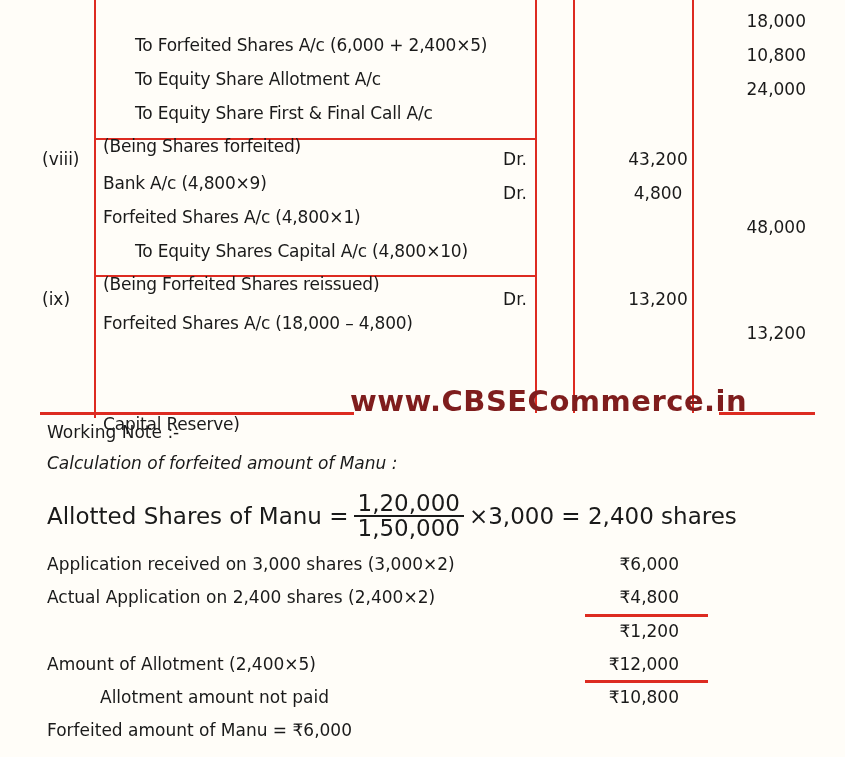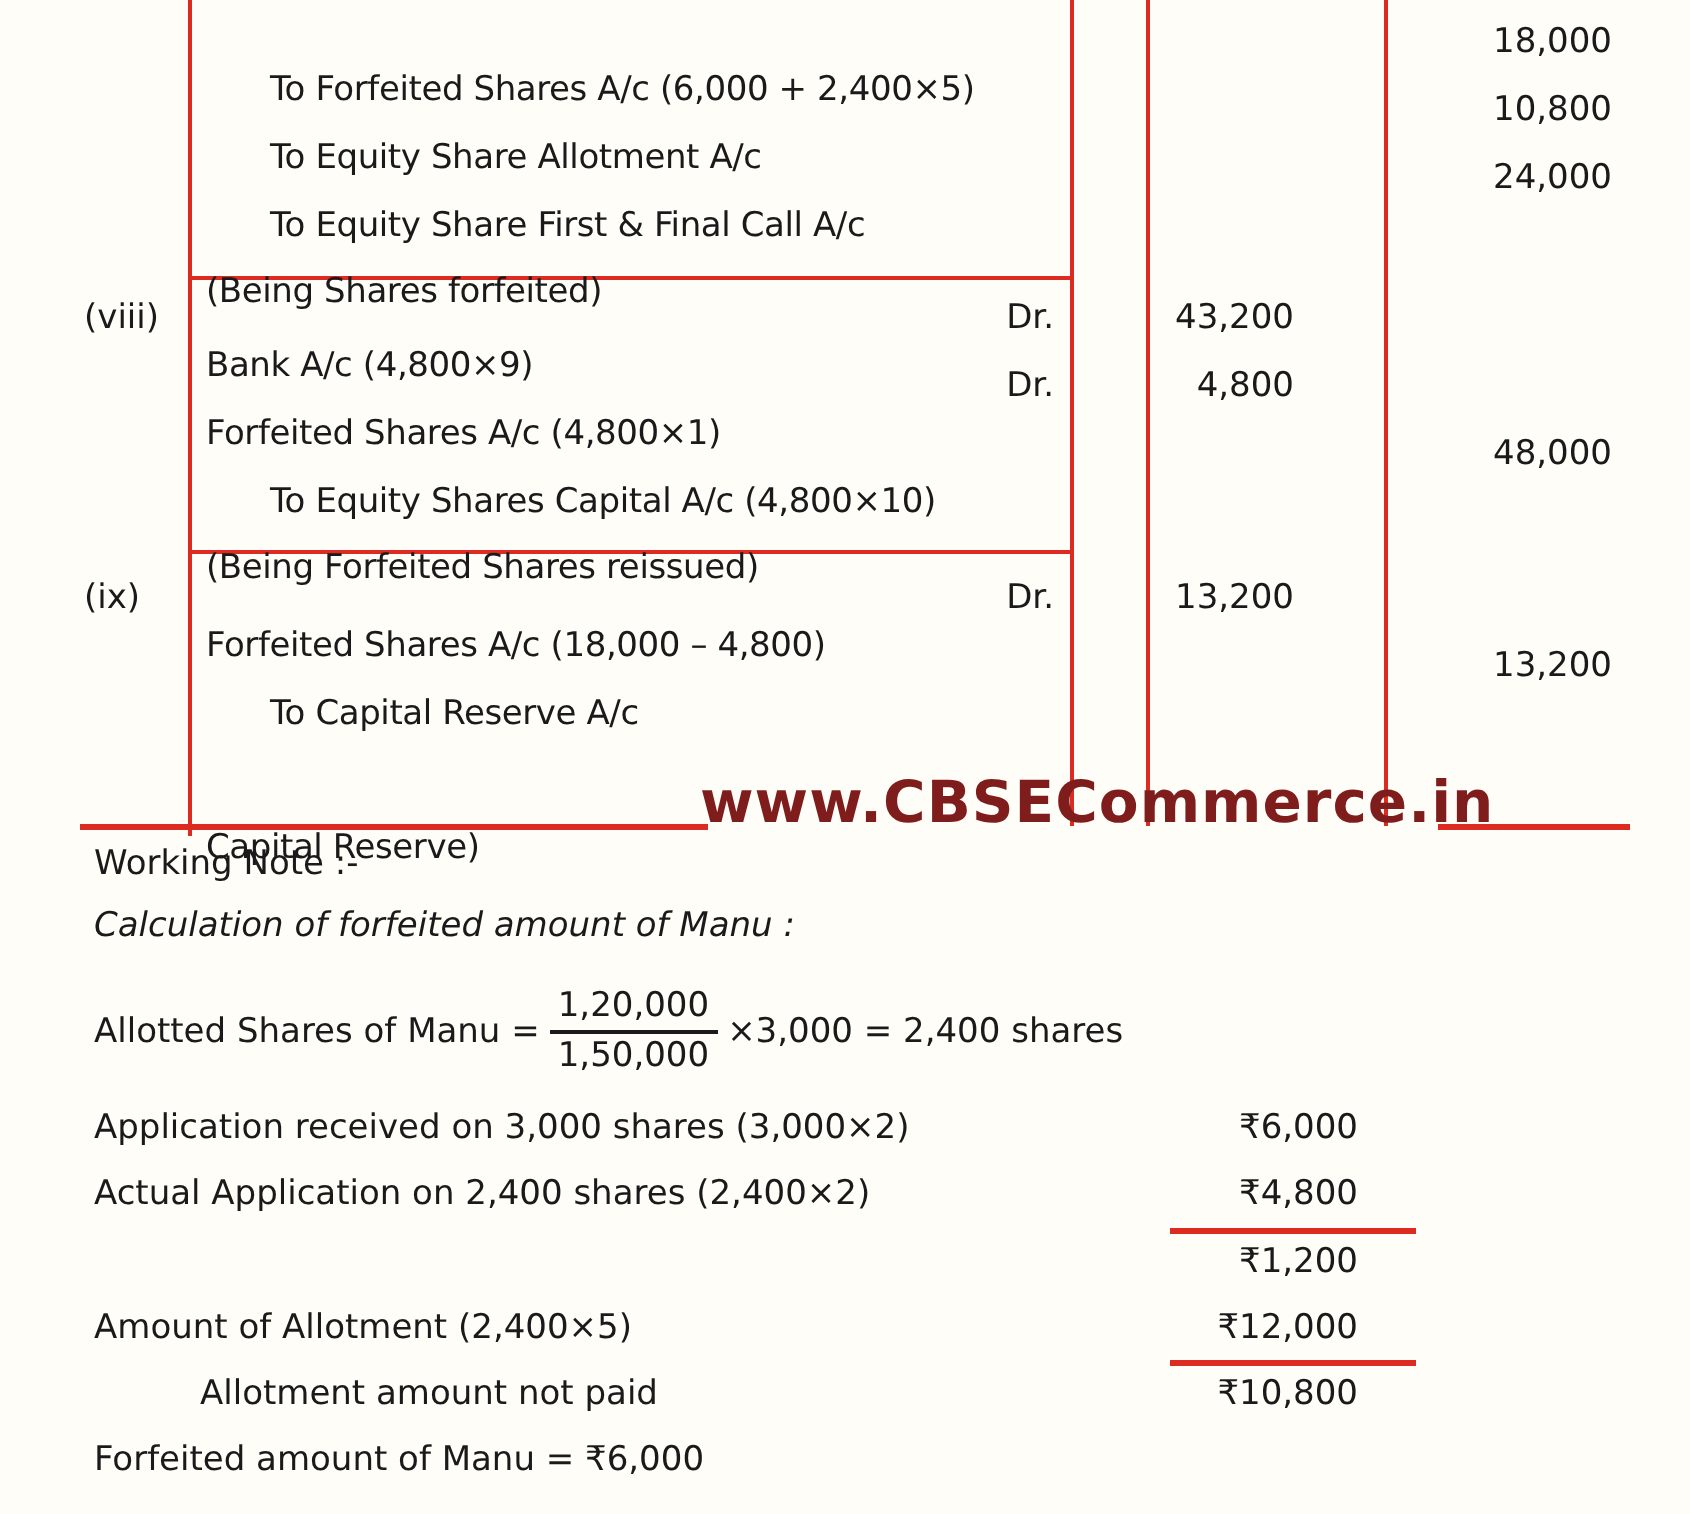--- a/index.html
+++ b/index.html
@@ -14,33 +14,33 @@
   
   .vline{position:absolute;width:2px;background:#dd2b21;}
   .hline{position:absolute;height:2px;background:#dd2b21;}
   .hline.thick{height:3px;}
   
   .jrow{position:absolute;left:0;width:845px;height:24px;font-size:17px;line-height:24px;white-space:nowrap;}
   .jrow .sn{position:absolute;left:42px;}
   .jrow .part{position:absolute;left:103px;letter-spacing:-0.2px;margin-top:24px;}
   .jrow.ind .part{left:135px;}
   .jrow .dr{position:absolute;right:318px;}
-  .jrow .debit{position:absolute;left:541px;width:106px;text-align:right;}
+  .jrow .debit{position:absolute;left:605px;width:106px;text-align:center;}
   .jrow .credit{position:absolute;left:692px;width:114px;text-align:right;}
   
   .watermark{
     position:absolute;left:350px;top:384px;
     font-size:29px;font-weight:600;letter-spacing:0.5px;
     color:#7f1d1d;white-space:nowrap;
   }
   
   .wn-line{position:absolute;height:22px;font-size:17px;line-height:22px;white-space:nowrap;}
   .wn-amt{position:absolute;left:540px;width:139px;text-align:right;height:22px;font-size:17px;line-height:22px;}
   .redrule{position:absolute;left:585px;width:123px;height:3px;background:#dd2b21;}
-  .formula{position:absolute;left:47px;top:489px;height:54px;display:flex;align-items:center;font-size:17px;white-space:nowrap;}
+  .formula{position:absolute;left:47px;top:489px;height:54px;display:flex;align-items:center;font-size:23px;white-space:nowrap;}
   .fraction{display:inline-flex;flex-direction:column;align-items:flex-start;margin:0 5px;}
   .fraction .den{border-top:2px solid #1a1a1a;}
   .fraction .num,.fraction .den{padding:0 4px;line-height:23px;}
   .italic{font-style:italic;}
 </style>
 </head>
 <body>
 
 <div class="page">
 
@@ -92,21 +92,20 @@
     <span class="part">(Being Forfeited Shares reissued)</span>
   </div>
 
   <div class="jrow" style="top:287px">
     <span class="sn">(ix)</span>
     <span class="part">Forfeited Shares A/c (18,000 – 4,800)</span>
     <span class="dr">Dr.</span>
     <span class="debit">13,200</span>
   </div>
   <div class="jrow ind" style="top:321px">
-    <span class="part">To Capital Reserve A/c</span>
     <span class="credit">13,200</span>
   </div>
   <div class="jrow" style="top:388px">
     <span class="part">Capital Reserve)</span>
   </div>
 
   <div class="wn-line" style="left:47px;top:421px">Working Note :-</div>
   <div class="wn-line italic" style="left:47px;top:452px">Calculation of forfeited amount of Manu :</div>
 
   <div class="formula">

